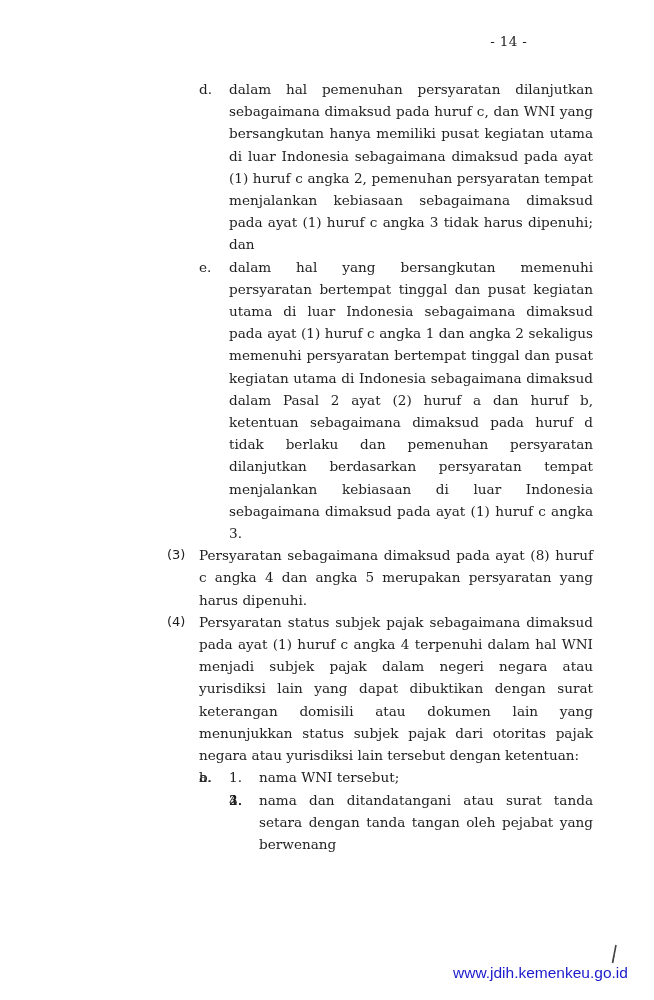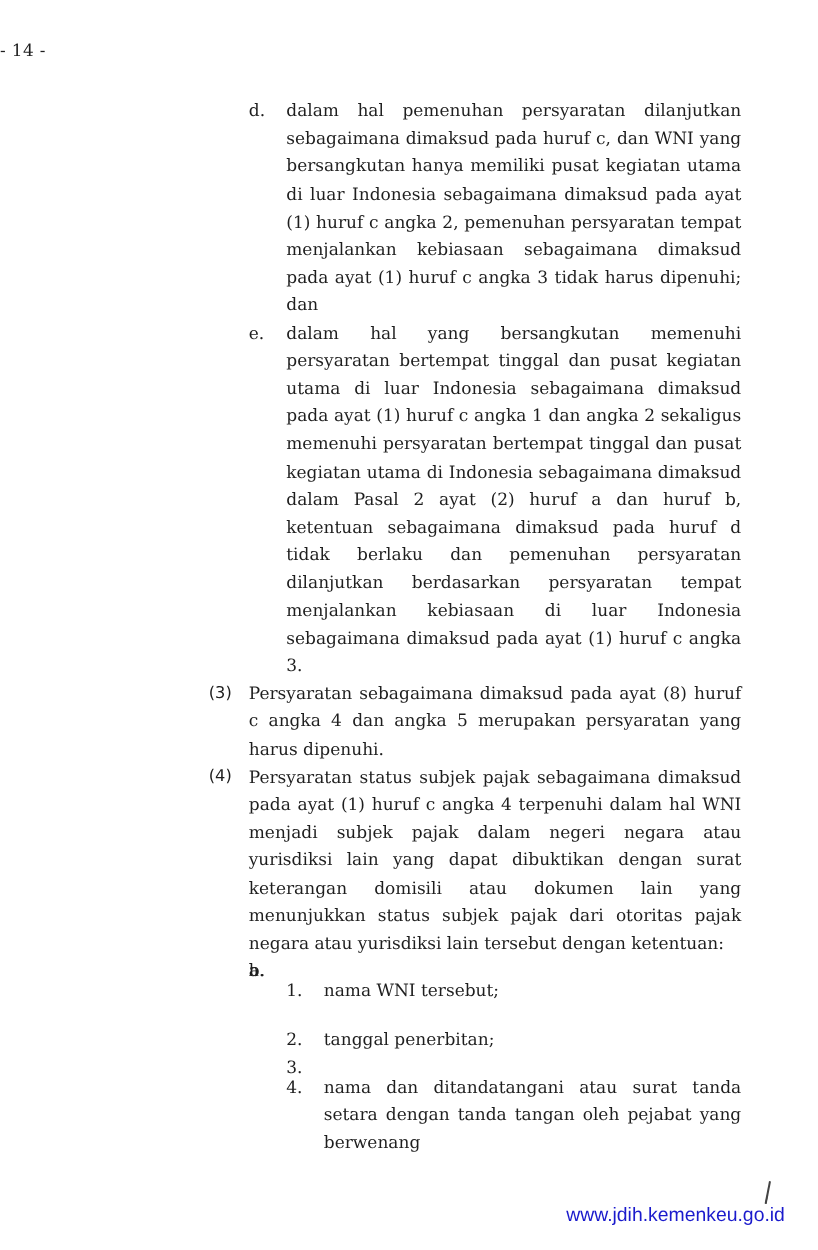--- a/index.html
+++ b/index.html
@@ -1,33 +1,33 @@
 <!DOCTYPE html>
 <html><head>
 <meta charset="utf-8">
 <style>
   html, body { margin: 0; padding: 0; background: #ffffff; }
   body { width: 654px; height: 1000px; position: relative; overflow: hidden;
          font-family: "DejaVu Serif", "Liberation Serif", serif; color: #1e1e1e; }
-  .page-num { position: absolute; top: 33px; left: 0; width: 527px; text-align: left;
+  .page-num { position: absolute; top: 33px; left: 0; width: 527px; text-align: right;
               font-size: 13.5px; letter-spacing: 0.3px; }
   .content { position: absolute; top: 78px; left: 0; width: 654px; }
   .row { position: relative; font-size: 13.6px; line-height: 22.2px; }
   .lbl { position: absolute; top: 0; }
   .txt { text-align: justify; text-align-last: auto; }
   .txt.last-full { text-align-last: justify; }
   
   .lv-letter .lbl { left: 199px; }
   .lv-letter .txt { margin-left: 229px; width: 364px; }
   
   .lv-para .lbl { left: 167px; font-family: "DejaVu Sans", "Liberation Sans", sans-serif; font-size: 13px; }
   .lv-para .txt { margin-left: 199px; width: 394px; }
   
   .lv-num .lbl { left: 229px; }
-  .lv-num .txt { margin-left: 259px; width: 334px; margin-top: 16px; }
+  .lv-num .txt { margin-left: 259px; width: 334px; }
   .footer-link { position: absolute; left: 421px; top: 964px; font-family: "Liberation Sans", "DejaVu Sans", sans-serif;
                  font-size: 15.5px; color: #1a1acc; text-decoration: none; margin-left: 32px; }
   .initial-mark { position: absolute; left: 611px; top: 944px; width: 6px; height: 20px; }
 </style>
 </head>
 <body>
 
 <div class="page-num">- 14 -</div>
 
 <div class="content">
@@ -52,21 +52,20 @@
   </div>
   <div class="row lv-letter">
     <span class="lbl">b.</span>
   </div>
   <div class="row lv-num">
     <span class="lbl">1.</span>
     <div class="txt">nama WNI tersebut;</div>
   </div>
   <div class="row lv-num">
     <span class="lbl">2.</span>
-    <div class="txt">tanggal penerbitan;</div>
   </div>
   <div class="row lv-num">
     <span class="lbl">3.</span>
   </div>
   <div class="row lv-num">
     <span class="lbl">4.</span>
     <div class="txt last-full">nama dan ditandatangani atau surat tanda setara dengan tanda tangan oleh pejabat yang berwenang</div>
   </div>
 </div>
 

